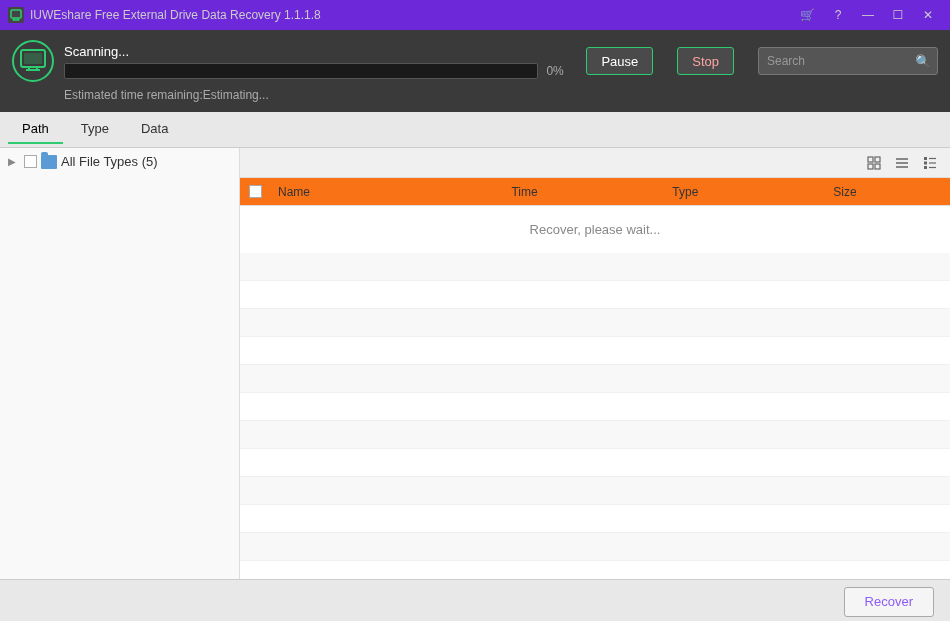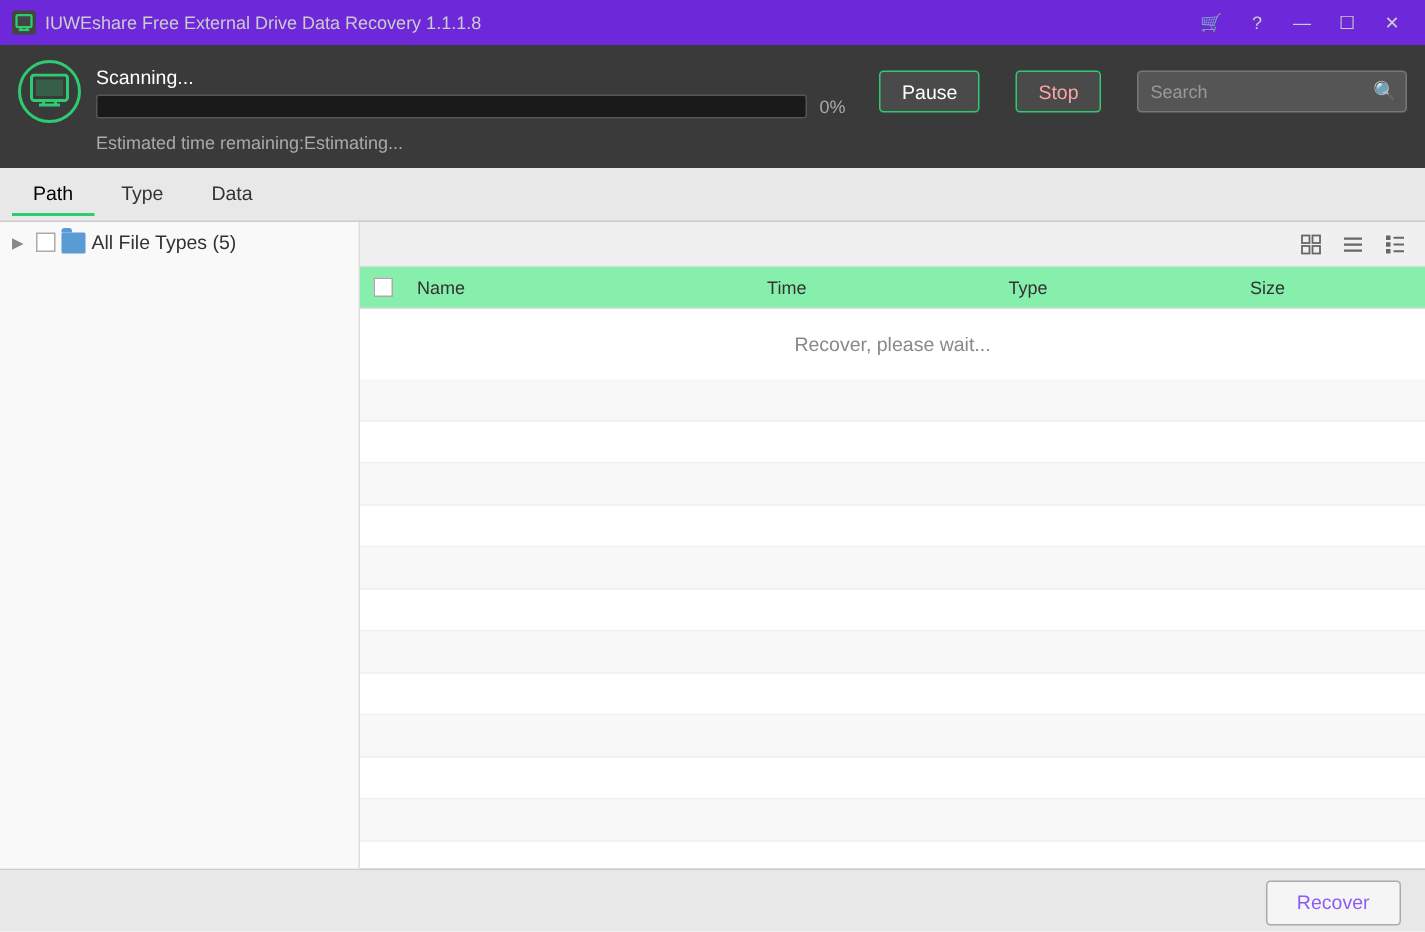--- a/index.html
+++ b/index.html
@@ -243,21 +243,21 @@
       cursor: pointer;
       display: flex; align-items: center; justify-content: center;
       font-size: 14px;
       color: #555;
       border-radius: 2px;
     }
 
     #column-headers {
       display: flex;
       align-items: center;
-      background: #86efac;
+      background: #f97316;
       border-bottom: 1px solid #ddd;
       height: 28px;
     }
     .col-check {
       width: 30px;
       display: flex;
       align-items: center;
       justify-content: center;
       flex-shrink: 0;
     }

